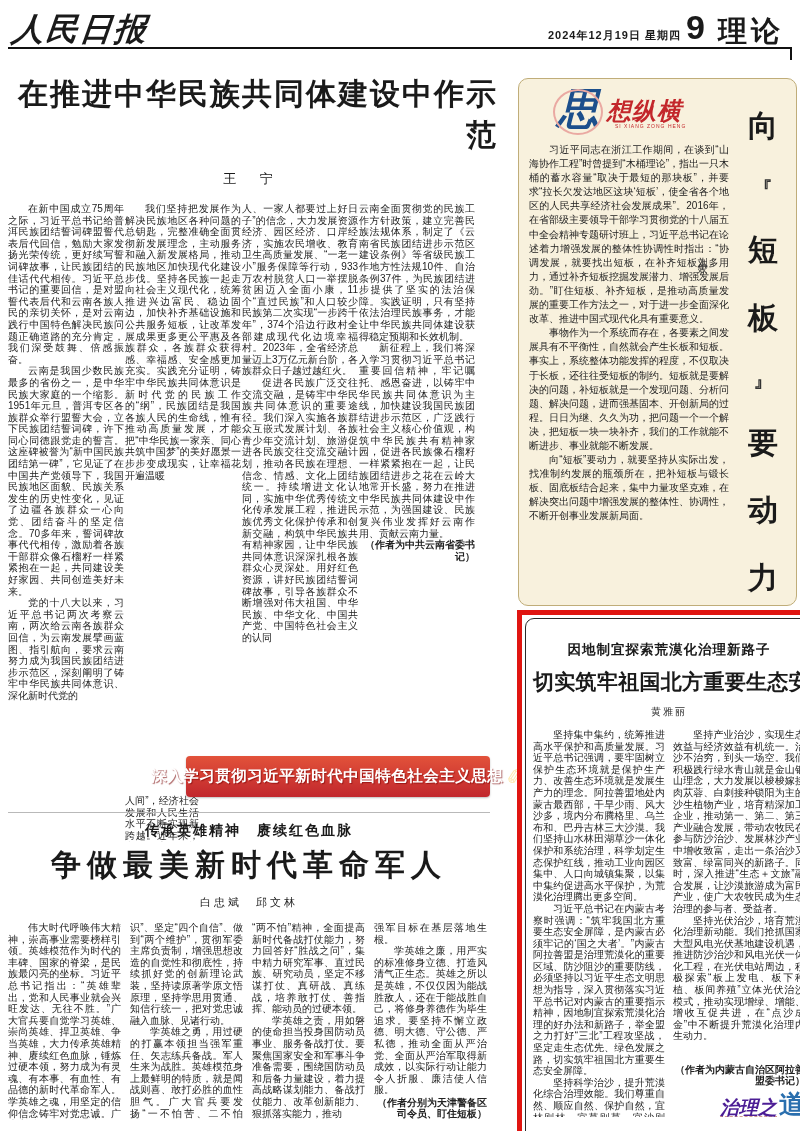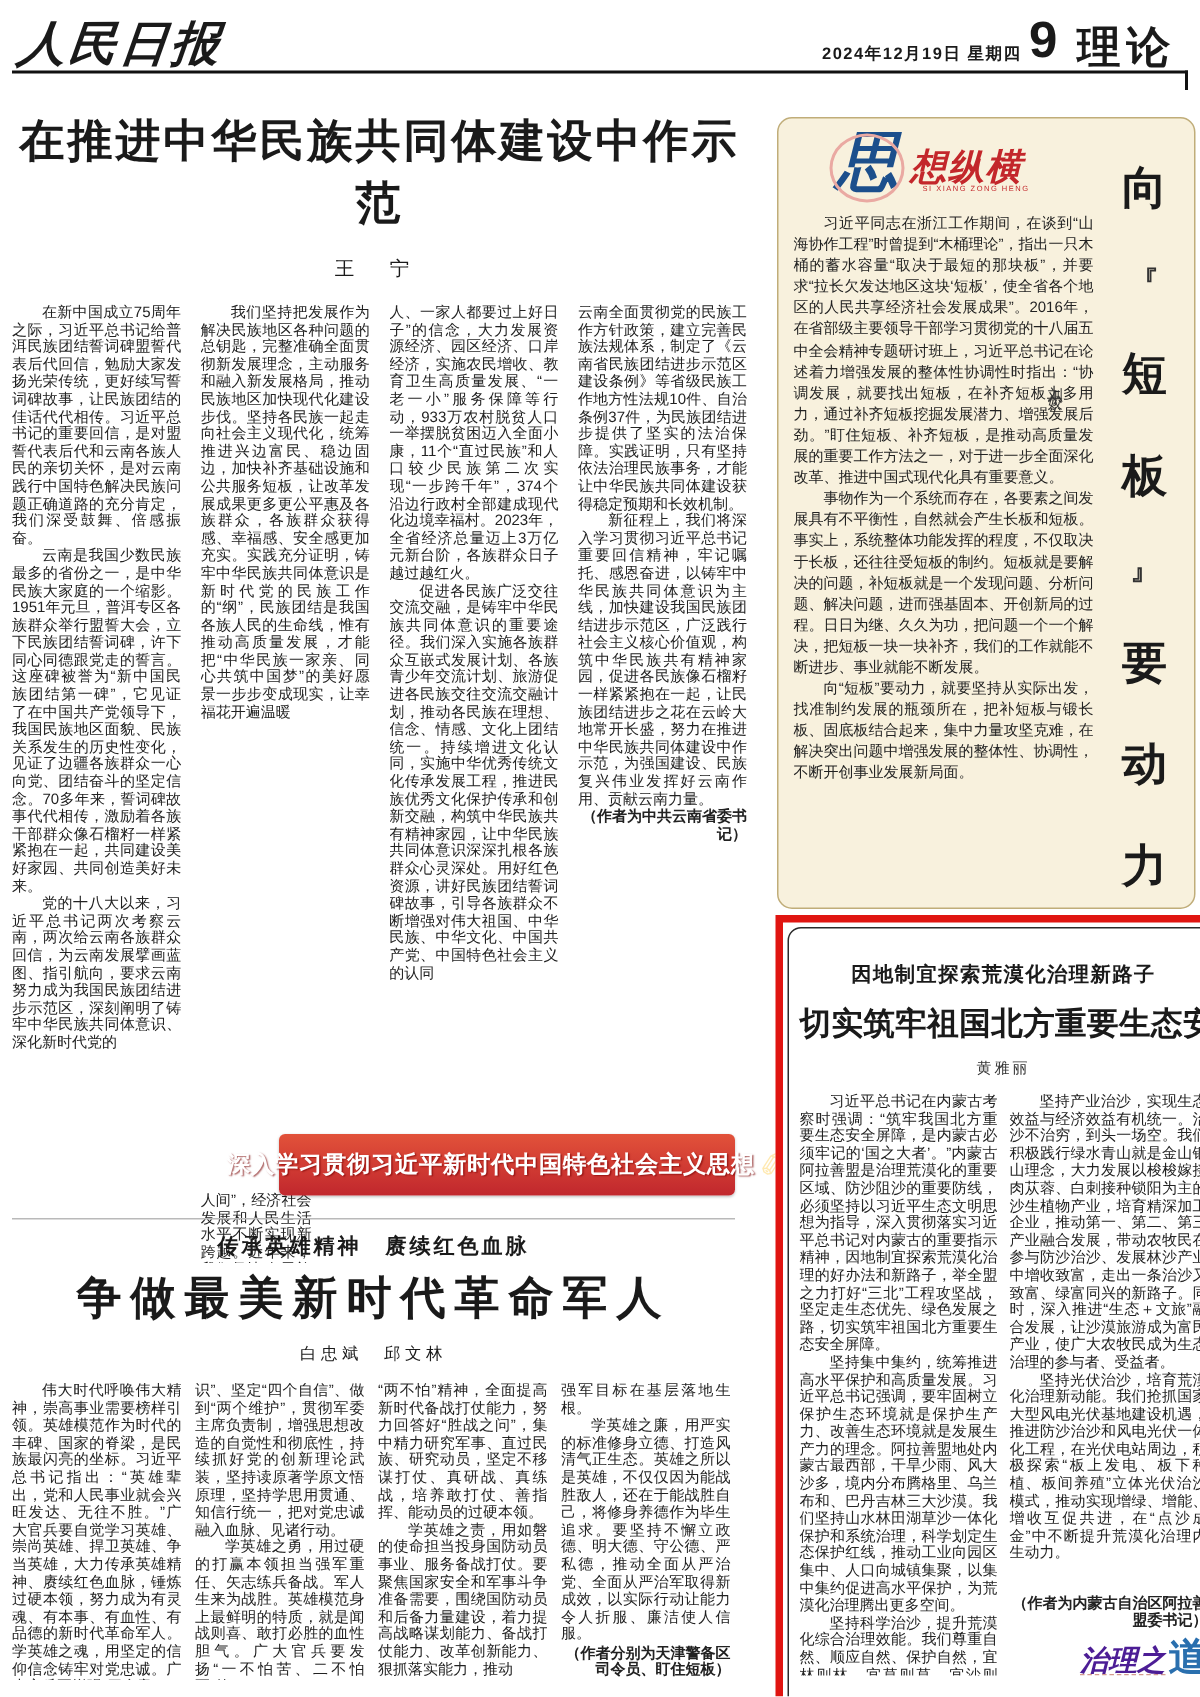--- a/index.html
+++ b/index.html
@@ -15,23 +15,23 @@
   .head-hook { position:absolute; left:790px; top:47px; width:2px; height:13px; background:#111; }
 
   
   .bodytext { font-size:10px; line-height:11.6px; text-align:justify; color:#222; }
   .bodytext p { text-indent:2em; }
   .bodytext p.noindent { text-indent:0; }
   .attribution { text-indent:0 !important; text-align:right; font-weight:bold; }
 
   
   #main-article { position:absolute; left:8px; top:60px; width:490px; }
-  .m-title { text-align:center; font-size:30px; font-weight:900; letter-spacing:2px; margin-top:14px; }
+  .m-title { text-align:right; font-size:30px; font-weight:900; letter-spacing:2px; margin-top:14px; }
   .m-author { text-align:center; font-size:13px; letter-spacing:10px; margin-top:14px; }
-  .m-cols { display:flex; gap:13px; margin-top:15px; }
+  .m-cols { display:flex; gap:1px; margin-top:15px; }
   .mcol { width:116px; }
   .mcol-clip { overflow:hidden; }
 
   
   #banner { position:absolute; left:186px; top:756px; width:304px; height:41px; background:linear-gradient(#e2523a,#c1272d); border-radius:4px; display:flex; align-items:center; justify-content:center; z-index:6; box-shadow:0 1px 2px rgba(0,0,0,.25); }
   #banner .btxt { color:#fff; font-size:15.5px; font-weight:900; letter-spacing:0.5px; text-shadow:1px 1px 1px rgba(120,0,0,.6); white-space:nowrap; }
   #banner .pen { color:#ffe9b0; font-size:22px; margin-left:3px; transform:rotate(-12deg); }
 
   .divider { position:absolute; left:8px; top:812px; width:482px; height:1px; background:#b9b9b9; }
 
@@ -176,22 +176,22 @@
   </div>
 
   <div id="govbox">
     <div class="gb-inner">
       <div class="gb-kicker">因地制宜探索荒漠化治理新路子</div>
       <div class="gb-title">切实筑牢祖国北方重要生态安全屏障</div>
       <div class="gb-author">黄雅丽</div>
       <div class="gb-cols bodytext">
         <div class="gbcol">
           <div class="grow">
+            <p>坚持集中集约，统筹推进高水平保护和高质量发展。习近平总书记强调，要牢固树立保护生态环境就是保护生产力、改善生态环境就是发展生产力的理念。阿拉善盟地处内蒙古最西部，干旱少雨、风大沙多，境内分布腾格里、乌兰布和、巴丹吉林三大沙漠。我们坚持山水林田湖草沙一体化保护和系统治理，科学划定生态保护红线，推动工业向园区集中、人口向城镇集聚，以集中集约促进高水平保护，为荒漠化治理腾出更多空间。</p>
             <p>习近平总书记在内蒙古考察时强调：“筑牢我国北方重要生态安全屏障，是内蒙古必须牢记的‘国之大者’。”内蒙古阿拉善盟是治理荒漠化的重要区域、防沙阻沙的重要防线，必须坚持以习近平生态文明思想为指导，深入贯彻落实习近平总书记对内蒙古的重要指示精神，因地制宜探索荒漠化治理的好办法和新路子，举全盟之力打好“三北”工程攻坚战，坚定走生态优先、绿色发展之路，切实筑牢祖国北方重要生态安全屏障。</p>
-            <p>坚持集中集约，统筹推进高水平保护和高质量发展。习近平总书记强调，要牢固树立保护生态环境就是保护生产力、改善生态环境就是发展生产力的理念。阿拉善盟地处内蒙古最西部，干旱少雨、风大沙多，境内分布腾格里、乌兰布和、巴丹吉林三大沙漠。我们坚持山水林田湖草沙一体化保护和系统治理，科学划定生态保护红线，推动工业向园区集中、人口向城镇集聚，以集中集约促进高水平保护，为荒漠化治理腾出更多空间。</p>
             <p>坚持科学治沙，提升荒漠化综合治理效能。我们尊重自然、顺应自然、保护自然，宜林则林、宜草则草、宜沙则沙，统筹推进工程固沙、人工造林种草、飞播造林、封沙育林等措施，筑牢锁边防沙治沙体系，坚决阻止三大沙漠“握手”。</p>
           </div>
         </div>
         <div class="gbcol">
           <div class="grow">
             <p>坚持产业治沙，实现生态效益与经济效益有机统一。治沙不治穷，到头一场空。我们积极践行绿水青山就是金山银山理念，大力发展以梭梭嫁接肉苁蓉、白刺接种锁阳为主的沙生植物产业，培育精深加工企业，推动第一、第二、第三产业融合发展，带动农牧民在参与防沙治沙、发展林沙产业中增收致富，走出一条治沙又致富、绿富同兴的新路子。同时，深入推进“生态＋文旅”融合发展，让沙漠旅游成为富民产业，使广大农牧民成为生态治理的参与者、受益者。</p>
             <p>坚持光伏治沙，培育荒漠化治理新动能。我们抢抓国家大型风电光伏基地建设机遇，推进防沙治沙和风电光伏一体化工程，在光伏电站周边，积极探索“板上发电、板下种植、板间养殖”立体光伏治沙模式，推动实现增绿、增能、增收互促共进，在“点沙成金”中不断提升荒漠化治理内生动力。</p>
           </div>
           <p class="attribution">（作者为内蒙古自治区阿拉善盟委书记）</p>
           <div class="zl-row">

